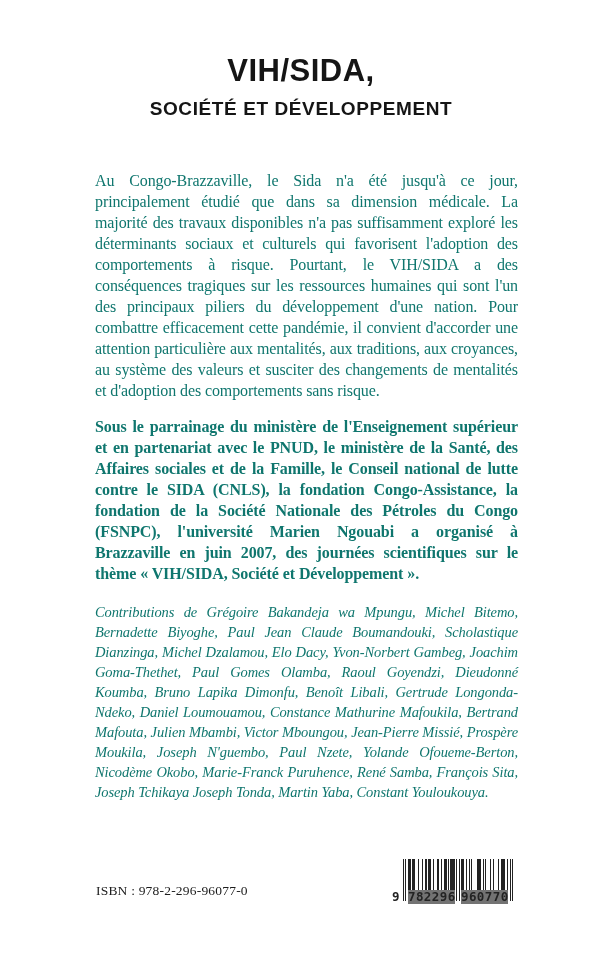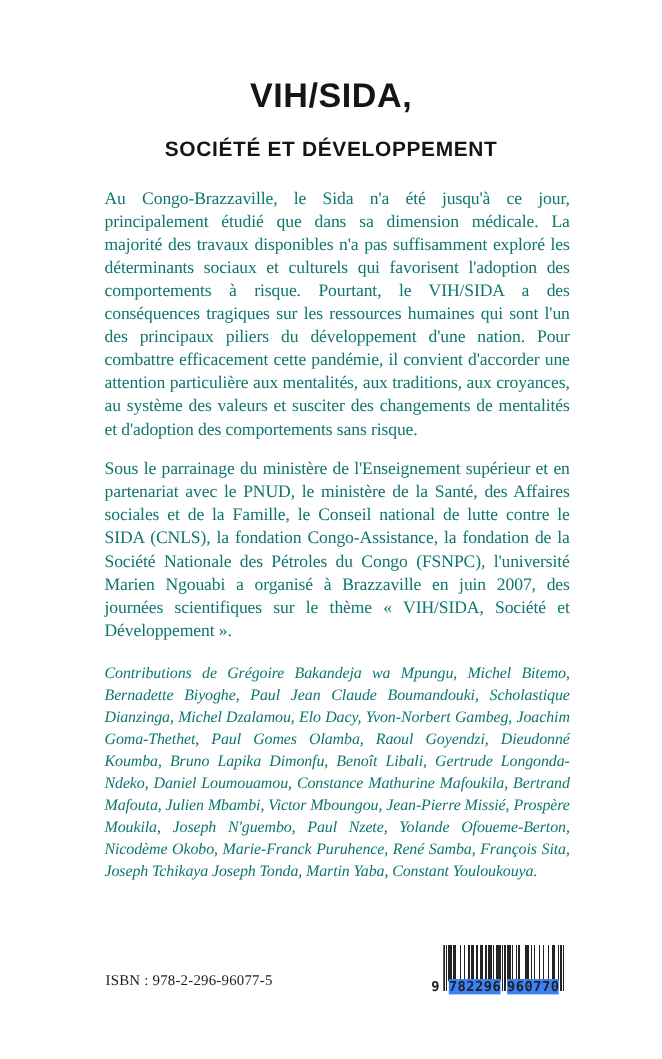--- a/index.html
+++ b/index.html
@@ -18,49 +18,49 @@
     position: absolute;
     top: 54px;
     left: 0;
     right: 0;
     text-align: center;
     font-family: "Liberation Sans", sans-serif;
     font-weight: bold;
     color: #151515;
   }
   .title-main {
-    margin: 16px;
+    margin: 0;
     font-size: 31px;
     line-height: 34px;
     letter-spacing: 0.5px;
   }
   .title-sub {
     margin: 0;
     font-size: 19px;
     line-height: 19px;
     letter-spacing: 0.6px;
   }
-  .title-sub.first { margin-top: 23px; }
+  .title-sub.first { margin-top: 11px; }
   .title-sub.second { margin-top: 9px; }
 
   
   .text-column {
     position: absolute;
     left: 95px;
     top: 170px;
     width: 423px;
     font-family: "Liberation Serif", serif;
     font-size: 16px;
     line-height: 21px;
     text-align: justify;
     letter-spacing: -0.1px;
     color: #0f766e;
   }
   .text-column p { margin: 0 0 15px 0; }
-  .text-column p.para-3 { margin-bottom: 18px; }
+  .text-column p.para-3 { margin-bottom: 18px; font-weight: bold; }
   .text-column p.contrib {
     font-style: italic;
     font-size: 14.5px;
     line-height: 20px;
     margin-bottom: 0;
   }
 
   
   .isbn-block {
     position: absolute;
@@ -82,21 +82,21 @@
   }
   .barcode svg { display: block; width: 110px; height: 42px; }
   .bc-digit {
     position: absolute;
     top: 31px;
     font-family: "DejaVu Sans Mono", "Liberation Mono", monospace;
     font-size: 12.5px;
     line-height: 14px;
     font-weight: bold;
     color: #232323;
-    background: #3b82f6;
+    background: #737373;
   }
   .bc-first { left: -11px; background: transparent; }
   .bc-left  { left: 5px;  width: 47px; text-align: center; letter-spacing: 0.4px; }
   .bc-right { left: 58px; width: 47px; text-align: right; letter-spacing: 0.4px; }
 </style>
 </head>
 <body>
 
 <div class="cover" style="color: rgb(27, 27, 27); background: rgb(255, 255, 255);">
 
@@ -106,21 +106,21 @@
   </header>
 
   <main class="text-column">
     <p class="para-1">Au Congo-Brazzaville, le Sida n'a été jusqu'à ce jour, principalement étudié que dans sa dimension médicale. La majorité des travaux disponibles n'a pas suffisamment exploré les déterminants sociaux et culturels qui favorisent l'adoption des comportements à risque. Pourtant, le VIH/SIDA a des conséquences tragiques sur les ressources humaines qui sont l'un des principaux piliers du développement d'une nation. Pour combattre efficacement cette pandémie, il convient d'accorder une attention particulière aux mentalités, aux traditions, aux croyances, au système des valeurs et susciter des changements de mentalités et d'adoption des comportements sans risque.</p>
     <p class="para-3">Sous le parrainage du ministère de l'Enseignement supérieur et en partenariat avec le PNUD, le ministère de la Santé, des Affaires sociales et de la Famille, le Conseil national de lutte contre le SIDA (CNLS), la fondation Congo-Assistance, la fondation de la Société Nationale des Pétroles du Congo (FSNPC), l'université Marien Ngouabi a organisé à Brazzaville en juin 2007, des journées scientifiques sur le thème « VIH/SIDA, Société et Développement ».</p>
     <p class="contrib">Contributions de Grégoire Bakandeja wa Mpungu, Michel Bitemo, Bernadette Biyoghe, Paul Jean Claude Boumandouki, Scholastique Dianzinga, Michel Dzalamou, Elo Dacy, Yvon-Norbert Gambeg, Joachim Goma-Thethet, Paul Gomes Olamba, Raoul Goyendzi, Dieudonné Koumba, Bruno Lapika Dimonfu, Benoît Libali, Gertrude Longonda-Ndeko, Daniel Loumouamou, Constance Mathurine Mafoukila, Bertrand Mafouta, Julien Mbambi, Victor Mboungou, Jean-Pierre Missié, Prospère Moukila, Joseph N'guembo, Paul Nzete, Yolande Ofoueme-Berton, Nicodème Okobo, Marie-Franck Puruhence, René Samba, François Sita, Joseph Tchikaya Joseph Tonda, Martin Yaba, Constant Youloukouya.</p>
   </main>
 
   <footer>
     <div class="isbn-block">
-      <div class="isbn-line">ISBN : 978-2-296-96077-5</div>
+      <div class="isbn-line">ISBN : 978-2-296-96077-0</div>
     </div>
 
     <div class="barcode">
       <svg id="barcode-svg" viewBox="0 0 95 42" preserveAspectRatio="none" shape-rendering="crispEdges" xmlns="http://www.w3.org/2000/svg">
           <rect x="0" y="0" width="1" height="42" fill="#232323"></rect>
           <rect x="2" y="0" width="1" height="42" fill="#232323"></rect>
           <rect x="4" y="0" width="1" height="33" fill="#232323"></rect>
           <rect x="5" y="0" width="1" height="33" fill="#232323"></rect>
           <rect x="6" y="0" width="1" height="33" fill="#232323"></rect>
           <rect x="8" y="0" width="1" height="33" fill="#232323"></rect>

